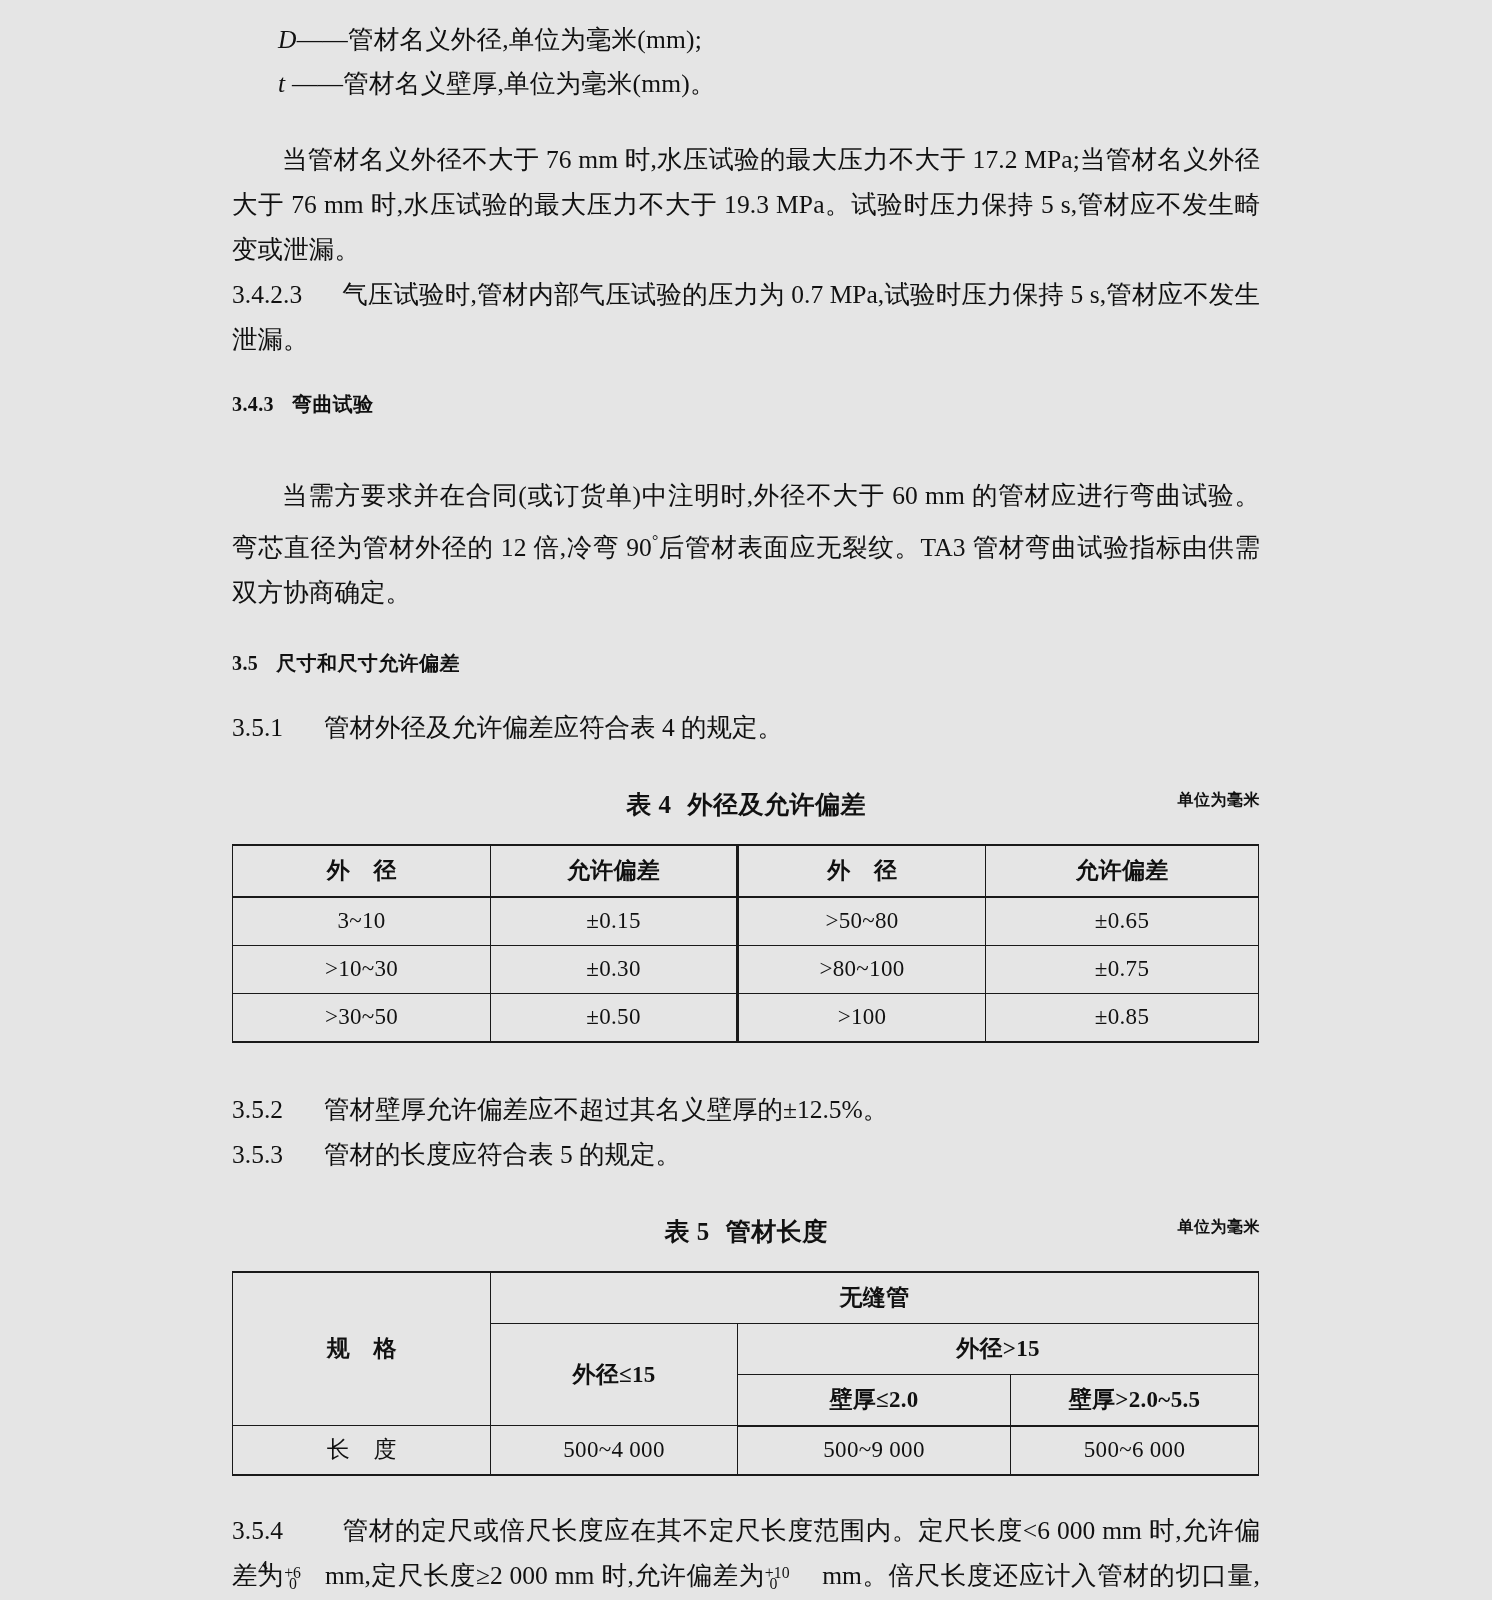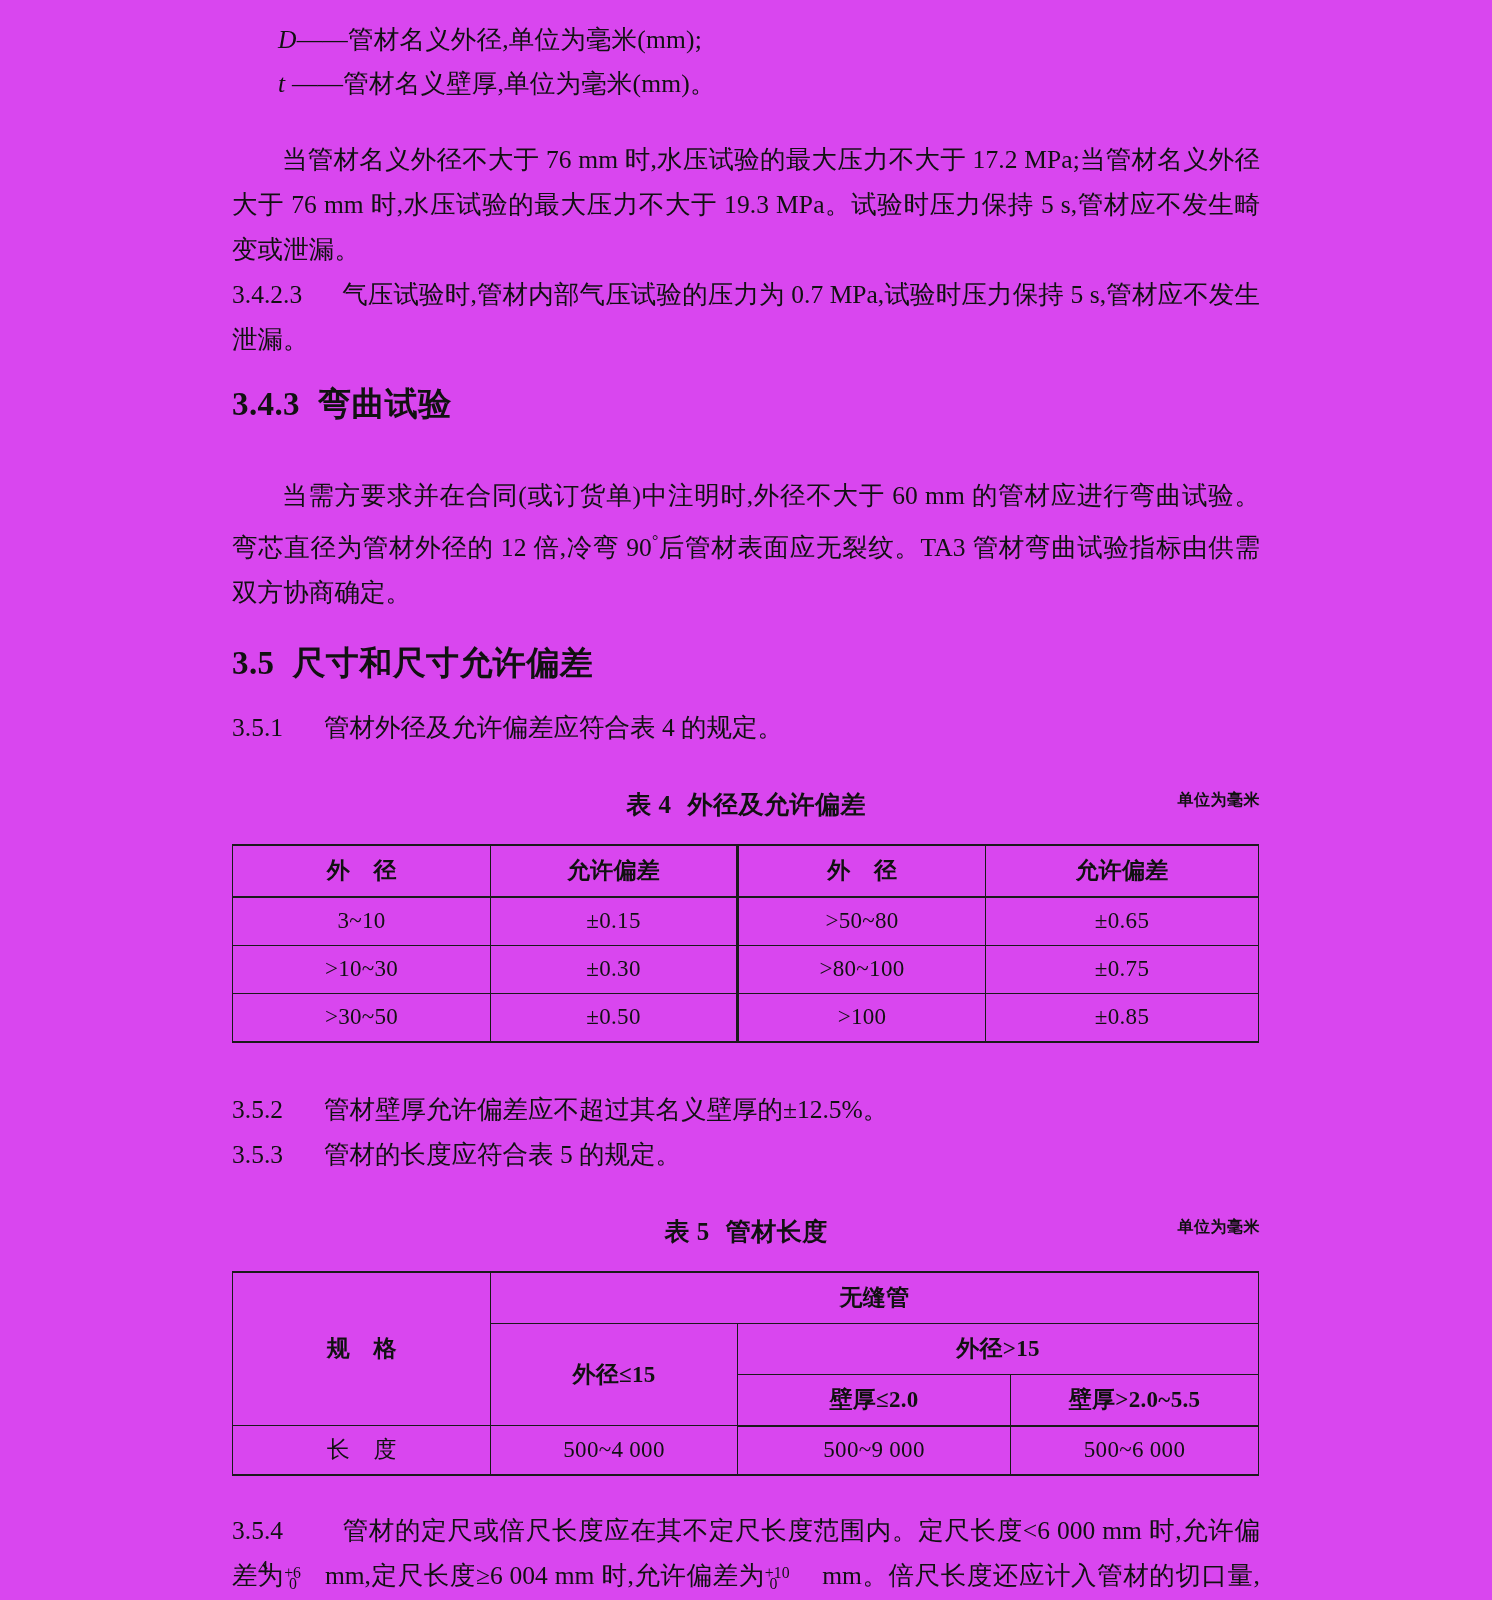--- a/index.html
+++ b/index.html
@@ -5,21 +5,21 @@
 <style>
   html, body {
     margin: 0;
     padding: 0;
     background: #ffffff;
   }
   .page {
     position: relative;
     width: 1492px;
     height: 1600px;
-    background: #d946ef;
+    background: #e5e5e5;
     font-family: "Liberation Serif", "DejaVu Serif", serif;
     color: #111;
     overflow: hidden;
   }
   .content {
     position: absolute;
     left: 232px;
     top: 0;
     width: 1028px;
   }
@@ -53,21 +53,21 @@
   .clause {
     font-size: 25.5px;
     line-height: 45px;
     text-align: justify;
     text-justify: inter-character;
   }
   .num {
     font-family: "Liberation Serif", serif;
   }
   .heading {
-    font-size: 33px;
+    font-size: 20px;
     font-weight: bold;
     line-height: 44px;
     letter-spacing: 0.4px;
   }
   .heading .gap { display:inline-block; width: 18px; }
   .clause-lead { display:inline-block; min-width: 92px; }
   .clause-lead-wide { display:inline-block; min-width: 110px; }
   .sp-16 { height: 16px; }
   .sp-20 { height: 20px; }
   .sp-26 { height: 26px; }
@@ -297,21 +297,21 @@
           <td class="thick-bot">500~4 000</td>
           <td class="thick-bot">500~9 000</td>
           <td class="thick-bot">500~6 000</td>
         </tr>
       </tbody>
     </table>
 
     <div class="sp-32"></div>
 
     <div class="clause">
-      <span class="num clause-lead-wide">3.5.4</span><span>管材的定尺或倍尺长度应在其不定尺长度范围内。定尺长度&lt;6 000 mm 时,允许偏差为</span><span class="tol"><span class="up">+6</span><span class="dn">0</span></span><span>mm,定尺长度≥6 004 mm 时,允许偏差为</span><span class="tol wide"><span class="up">+10</span><span class="dn">0</span></span><span>mm。倍尺长度还应计入管材的切口量,每一切口量为 5 mm。</span>
+      <span class="num clause-lead-wide">3.5.4</span><span>管材的定尺或倍尺长度应在其不定尺长度范围内。定尺长度&lt;6 000 mm 时,允许偏差为</span><span class="tol"><span class="up">+6</span><span class="dn">0</span></span><span>mm,定尺长度≥2 000 mm 时,允许偏差为</span><span class="tol wide"><span class="up">+10</span><span class="dn">0</span></span><span>mm。倍尺长度还应计入管材的切口量,每一切口量为 5 mm。</span>
     </div>
 
     <div class="clause">
       <span class="num clause-lead">3.5.5</span><span>管材两端应切平整,不应有毛刺,切斜应符合表 6 的规定。</span>
     </div>
 
   </div>
 
   <div class="folio">4</div>
 </div>

